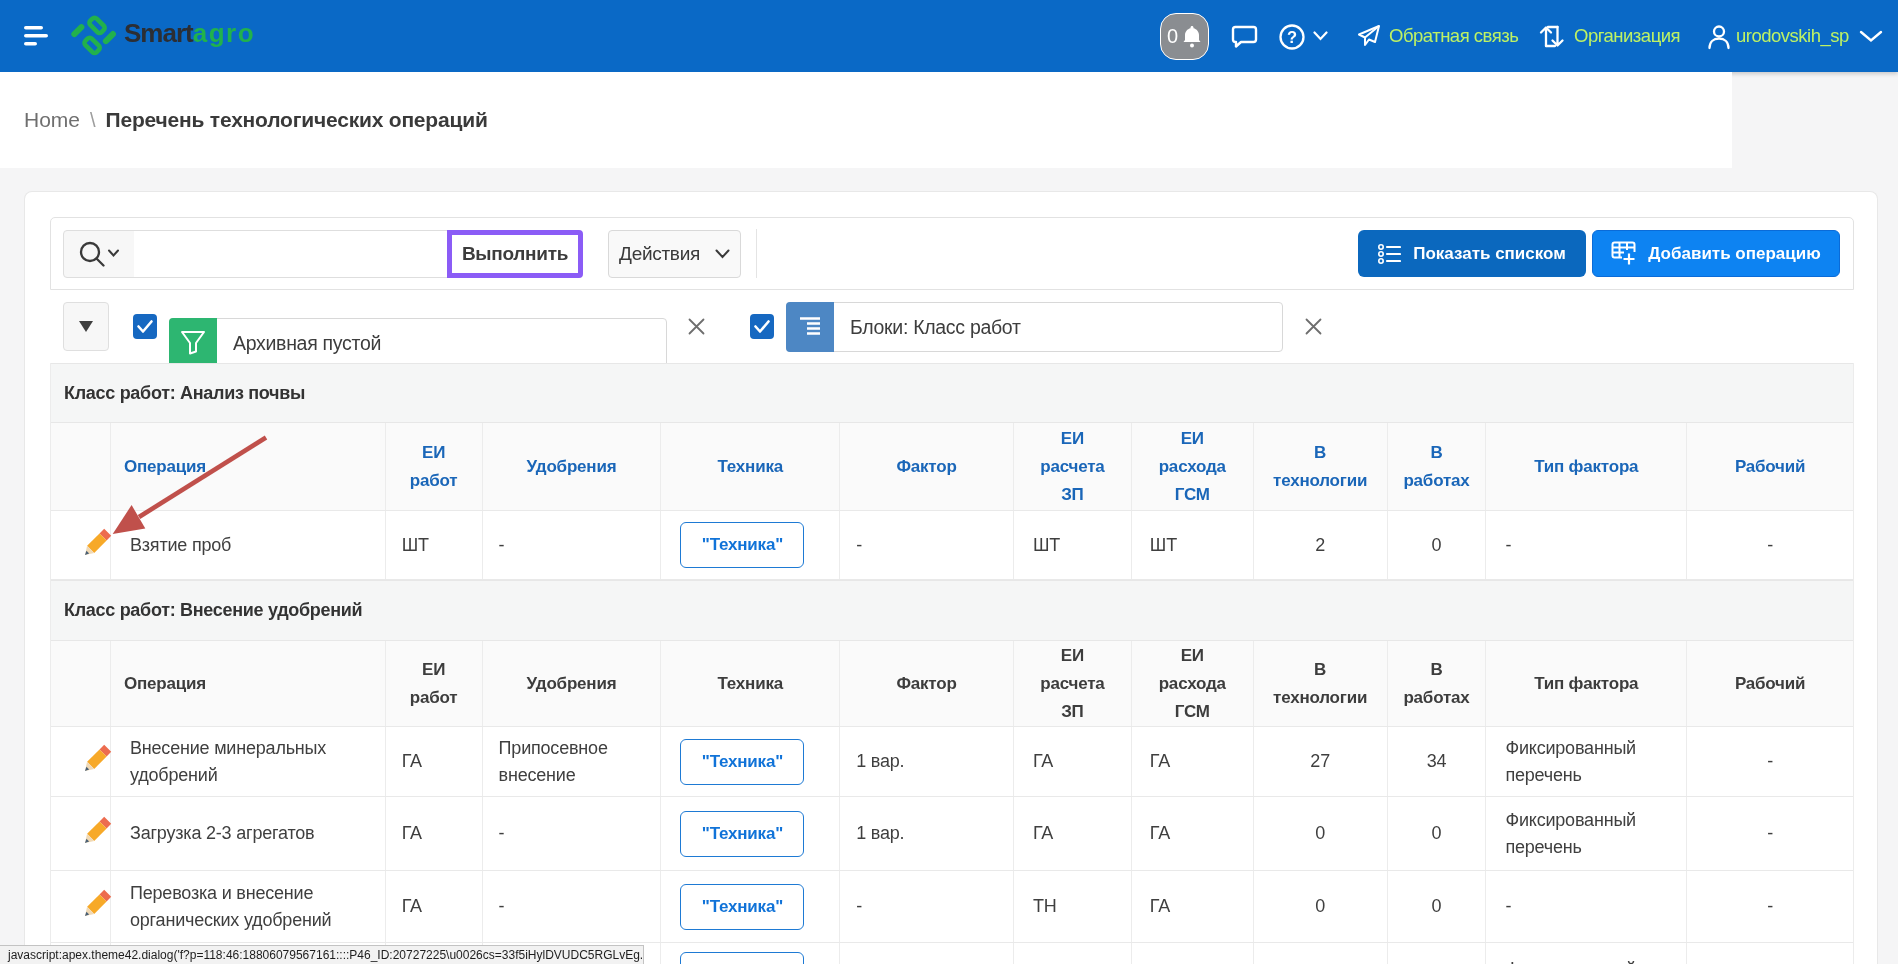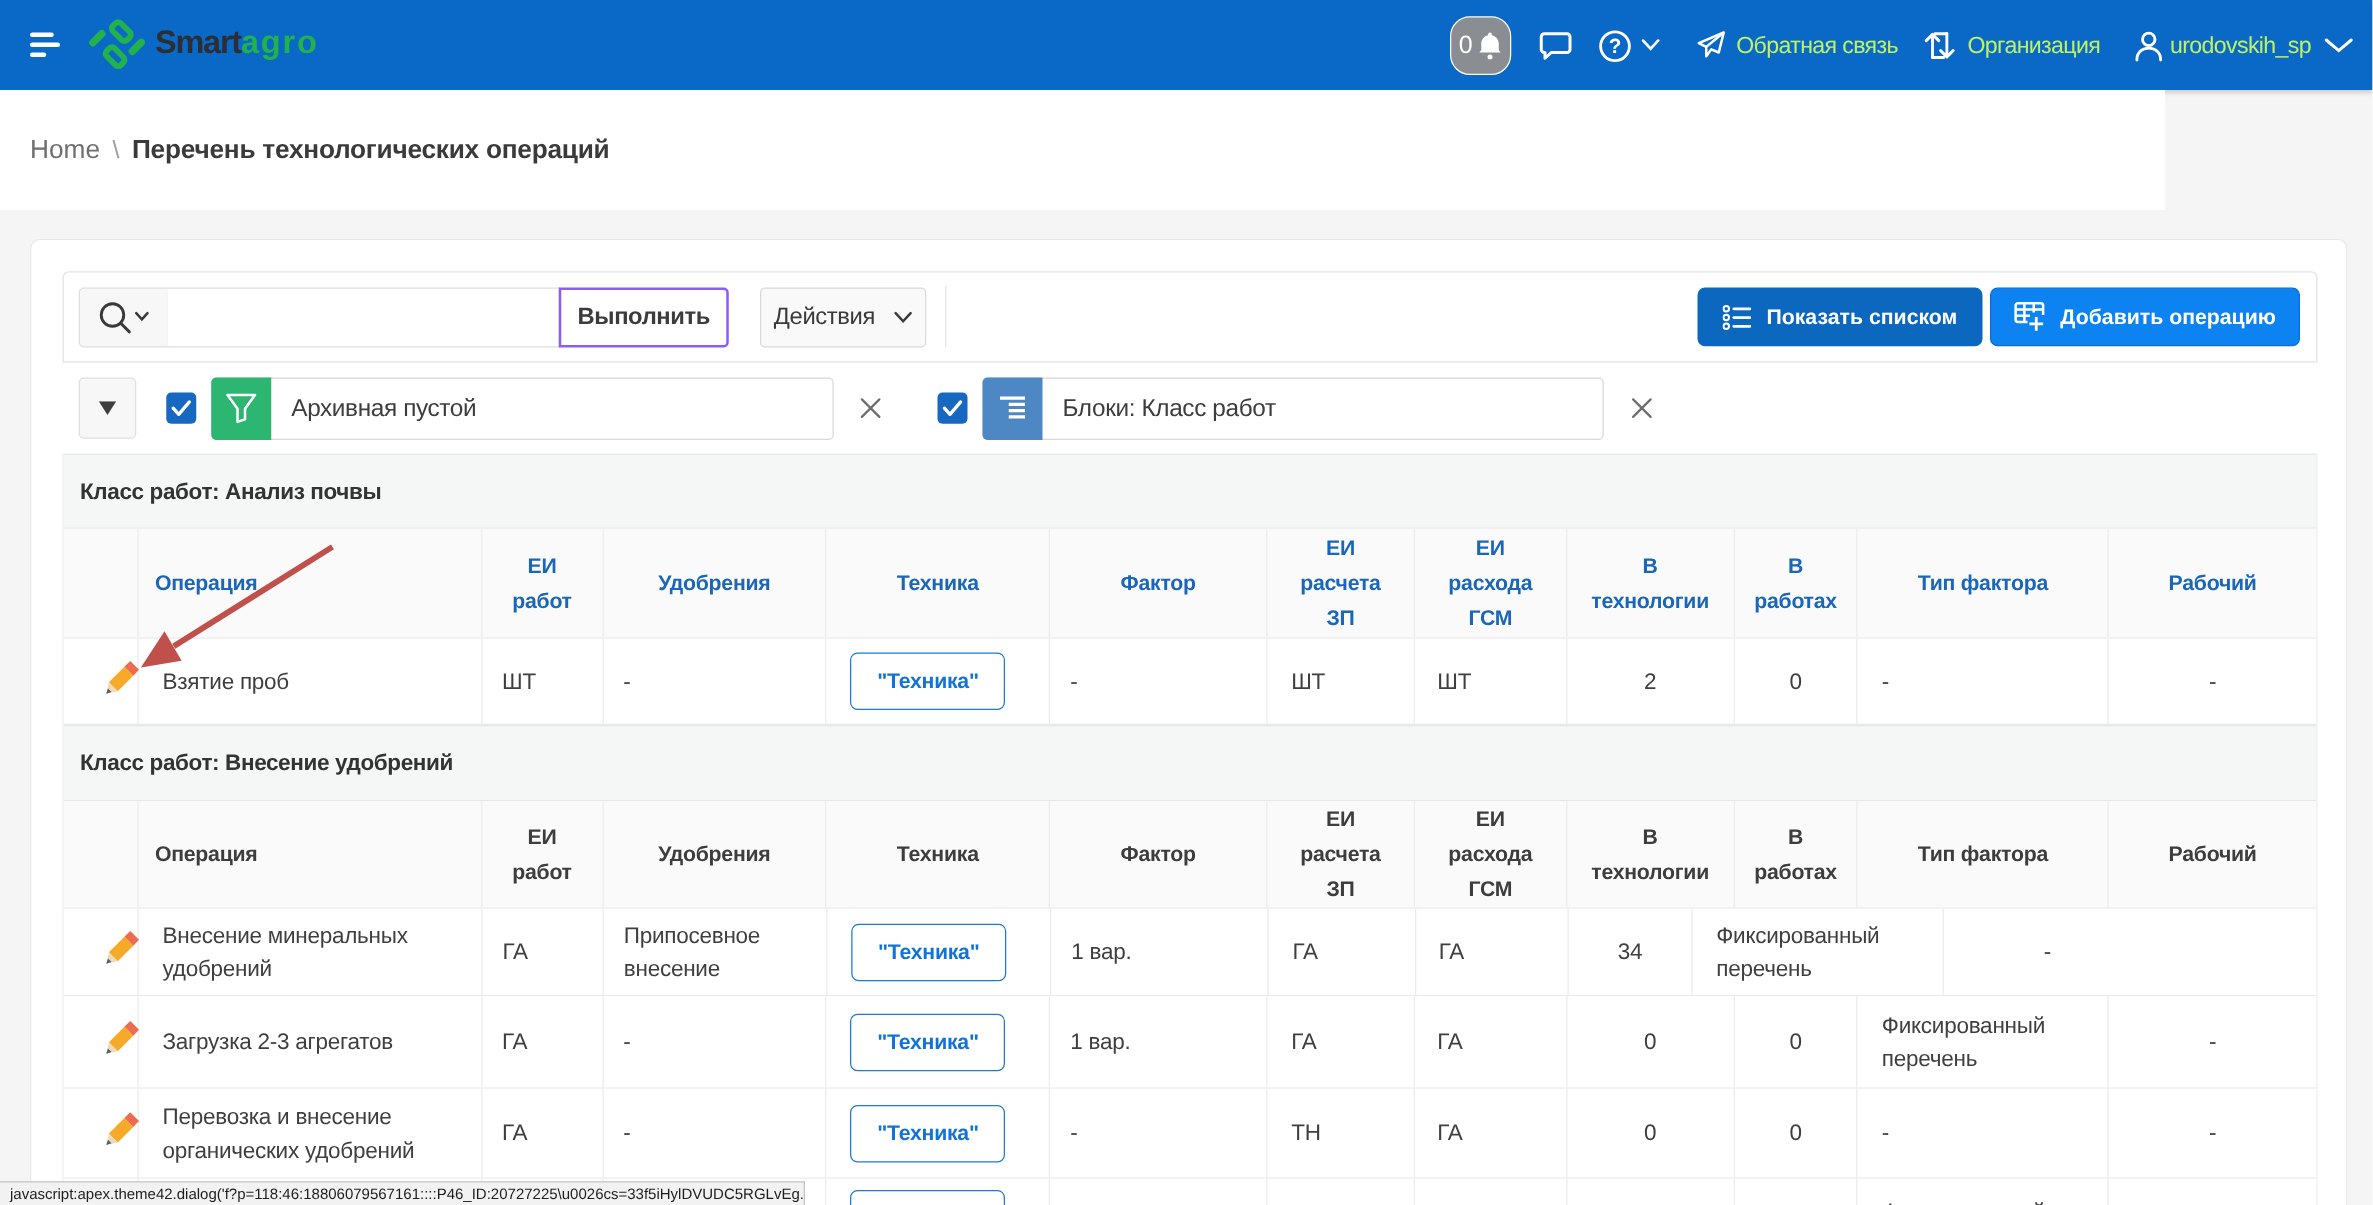--- a/index.html
+++ b/index.html
@@ -21,21 +21,21 @@
   .crumb b { color:#3a3a3a; font-weight:bold; letter-spacing:-0.2px;}
 
   
   .card { position:absolute; left:24px; top:191px; width:1854px; height:900px; background:#fff; border:1px solid #e8e8e8; border-bottom:none; border-radius:8px 8px 0 0; }
 
   
   .toolbar { position:absolute; left:50px; top:217px; width:1804px; height:73px; background:#fff; border:1px solid #e2e2e2; border-radius:5px 5px 0 0; }
   .sbtn { position:absolute; display:flex; align-items:center; justify-content:center; }
   .search-btn { left:63px; top:230px; width:72px; height:48px; background:#f7f7f7; border:1px solid #dedede; border-radius:4px 0 0 4px; }
   .search-input { left:134px; top:230px; width:314px; height:48px; background:#fff; border:1px solid #dedede; border-left:none; }
-  .run-btn { left:447px; top:230px; width:136px; height:48px; background:#fff; border:2px solid #8b5cf6; border-radius:0 4px 4px 0; font-size:19px; font-weight:bold; color:#3c3c3c; letter-spacing:-0.3px; }
+  .run-btn { left:447px; top:230px; width:136px; height:48px; background:#fff; border:5px solid #8b5cf6; border-radius:0 4px 4px 0; font-size:19px; font-weight:bold; color:#3c3c3c; letter-spacing:-0.3px; }
   .act-btn { left:608px; top:230px; width:133px; height:48px; background:#f9f9f9; border:1px solid #d9d9d9; border-radius:4px; font-size:19px; color:#3a3a3a; letter-spacing:-0.3px; }
   .tb-sep { left:756px; top:229px; width:1px; height:49px; background:#e4e4e4; }
   .blue-btn1 { left:1358px; top:230px; width:228px; height:47px; background:#0b68be; border-radius:6px; color:#fff; font-weight:bold; font-size:17px; }
   .blue-btn2 { left:1592px; top:230px; width:248px; height:47px; background:#0d83f2; border:1px solid #0a6bd8; border-radius:6px; color:#fff; font-weight:bold; font-size:17px; }
 
   
   .dd-btn { left:63px; top:302px; width:46px; height:49px; background:#f7f7f7; border:1px solid #dfdfdf; border-radius:4px; }
   .chk { position:absolute; width:24px; height:25px; background:#1668c1; border-radius:4px; }
   .pill { position:absolute; top:302px; height:50px; background:#fff; border:1px solid #d8d8d8; border-radius:4px; }
   .pill .ic { position:absolute; left:-1px; top:-1px; width:48px; height:50px; border-radius:4px 0 0 4px; display:flex; align-items:center; justify-content:center; }
@@ -158,21 +158,21 @@
 <div class="abs dd-btn" style="display:flex;align-items:center;justify-content:center;">
   <svg width="14" height="11" viewBox="0 0 14 11">
       <path d="M0 0 L14 0 L7 11 Z" fill="#3f3f3f"></path>
     </svg>
 </div>
 <div class="chk" style="left:133px;top:314px;">
   <svg width="24" height="25" viewBox="0 0 24 25">
       <path d="M5.5 12.5 L10 17.5 L18.5 7.5" fill="none" stroke="#fff" stroke-width="2.6" stroke-linecap="round" stroke-linejoin="round"></path>
     </svg>
 </div>
-<div class="pill" style="left:169px;width:498px;">
+<div class="pill" style="left:169px;width:498px;margin-top:16px;">
   <div class="ic" style="background:#2db671;">
     <svg width="26" height="26" viewBox="0 0 26 26">
         <path d="M2 2 H24 L16 13 V21.5 L10 23.5 V13 Z" fill="none" stroke="#fff" stroke-width="2" stroke-linejoin="round"></path>
       </svg>
   </div>
   <div class="txt">Архивная пустой</div>
 </div>
 <svg class="abs" style="left:688px;top:318px" width="17" height="17" viewBox="0 0 17 17">
   <path d="M1.5 1.5 L15.5 15.5 M15.5 1.5 L1.5 15.5" stroke="#6e6e6e" stroke-width="1.8" stroke-linecap="round"></path>
 </svg>
@@ -260,20 +260,21 @@
       </div>
     <div class="td w1 op-txt">Внесение минеральных удобрений</div>
     <div class="td w2">ГА</div>
     <div class="td w3" style="line-height:27px;">Припосевное внесение</div>
     <div class="td w4" style="padding-left:0;">
         <span class="tech-btn">"Техника"</span>
       </div>
     <div class="td w5">1 вар.</div>
     <div class="td w6" style="padding-left:19px;">ГА</div>
     <div class="td w7" style="padding-left:18px;">ГА</div>
+    <div class="td w8 c">27</div>
     <div class="td w9 c">34</div>
     <div class="td w10" style="padding-left:19px;line-height:27px;">Фиксированный перечень</div>
     <div class="td w11 c">-</div>
   </div>
   <div class="trow" style="height:74px;">
     <div class="td w0 pcell">
         <span class="pencil"><svg width="30" height="30" viewBox="0 0 30 30">
 <polygon points="22.2,0.8 29.2,7.8 24.6,12.5 17.5,5.4" fill="#ed6c4f"></polygon>
 <polygon points="17.5,5.4 24.6,12.5 12.2,24.9 5.1,17.8" fill="#f7a928"></polygon>
 <polygon points="19.9,7.8 27,14.9 25.8,13.7 18.7,6.6" fill="#f7a928"></polygon>

